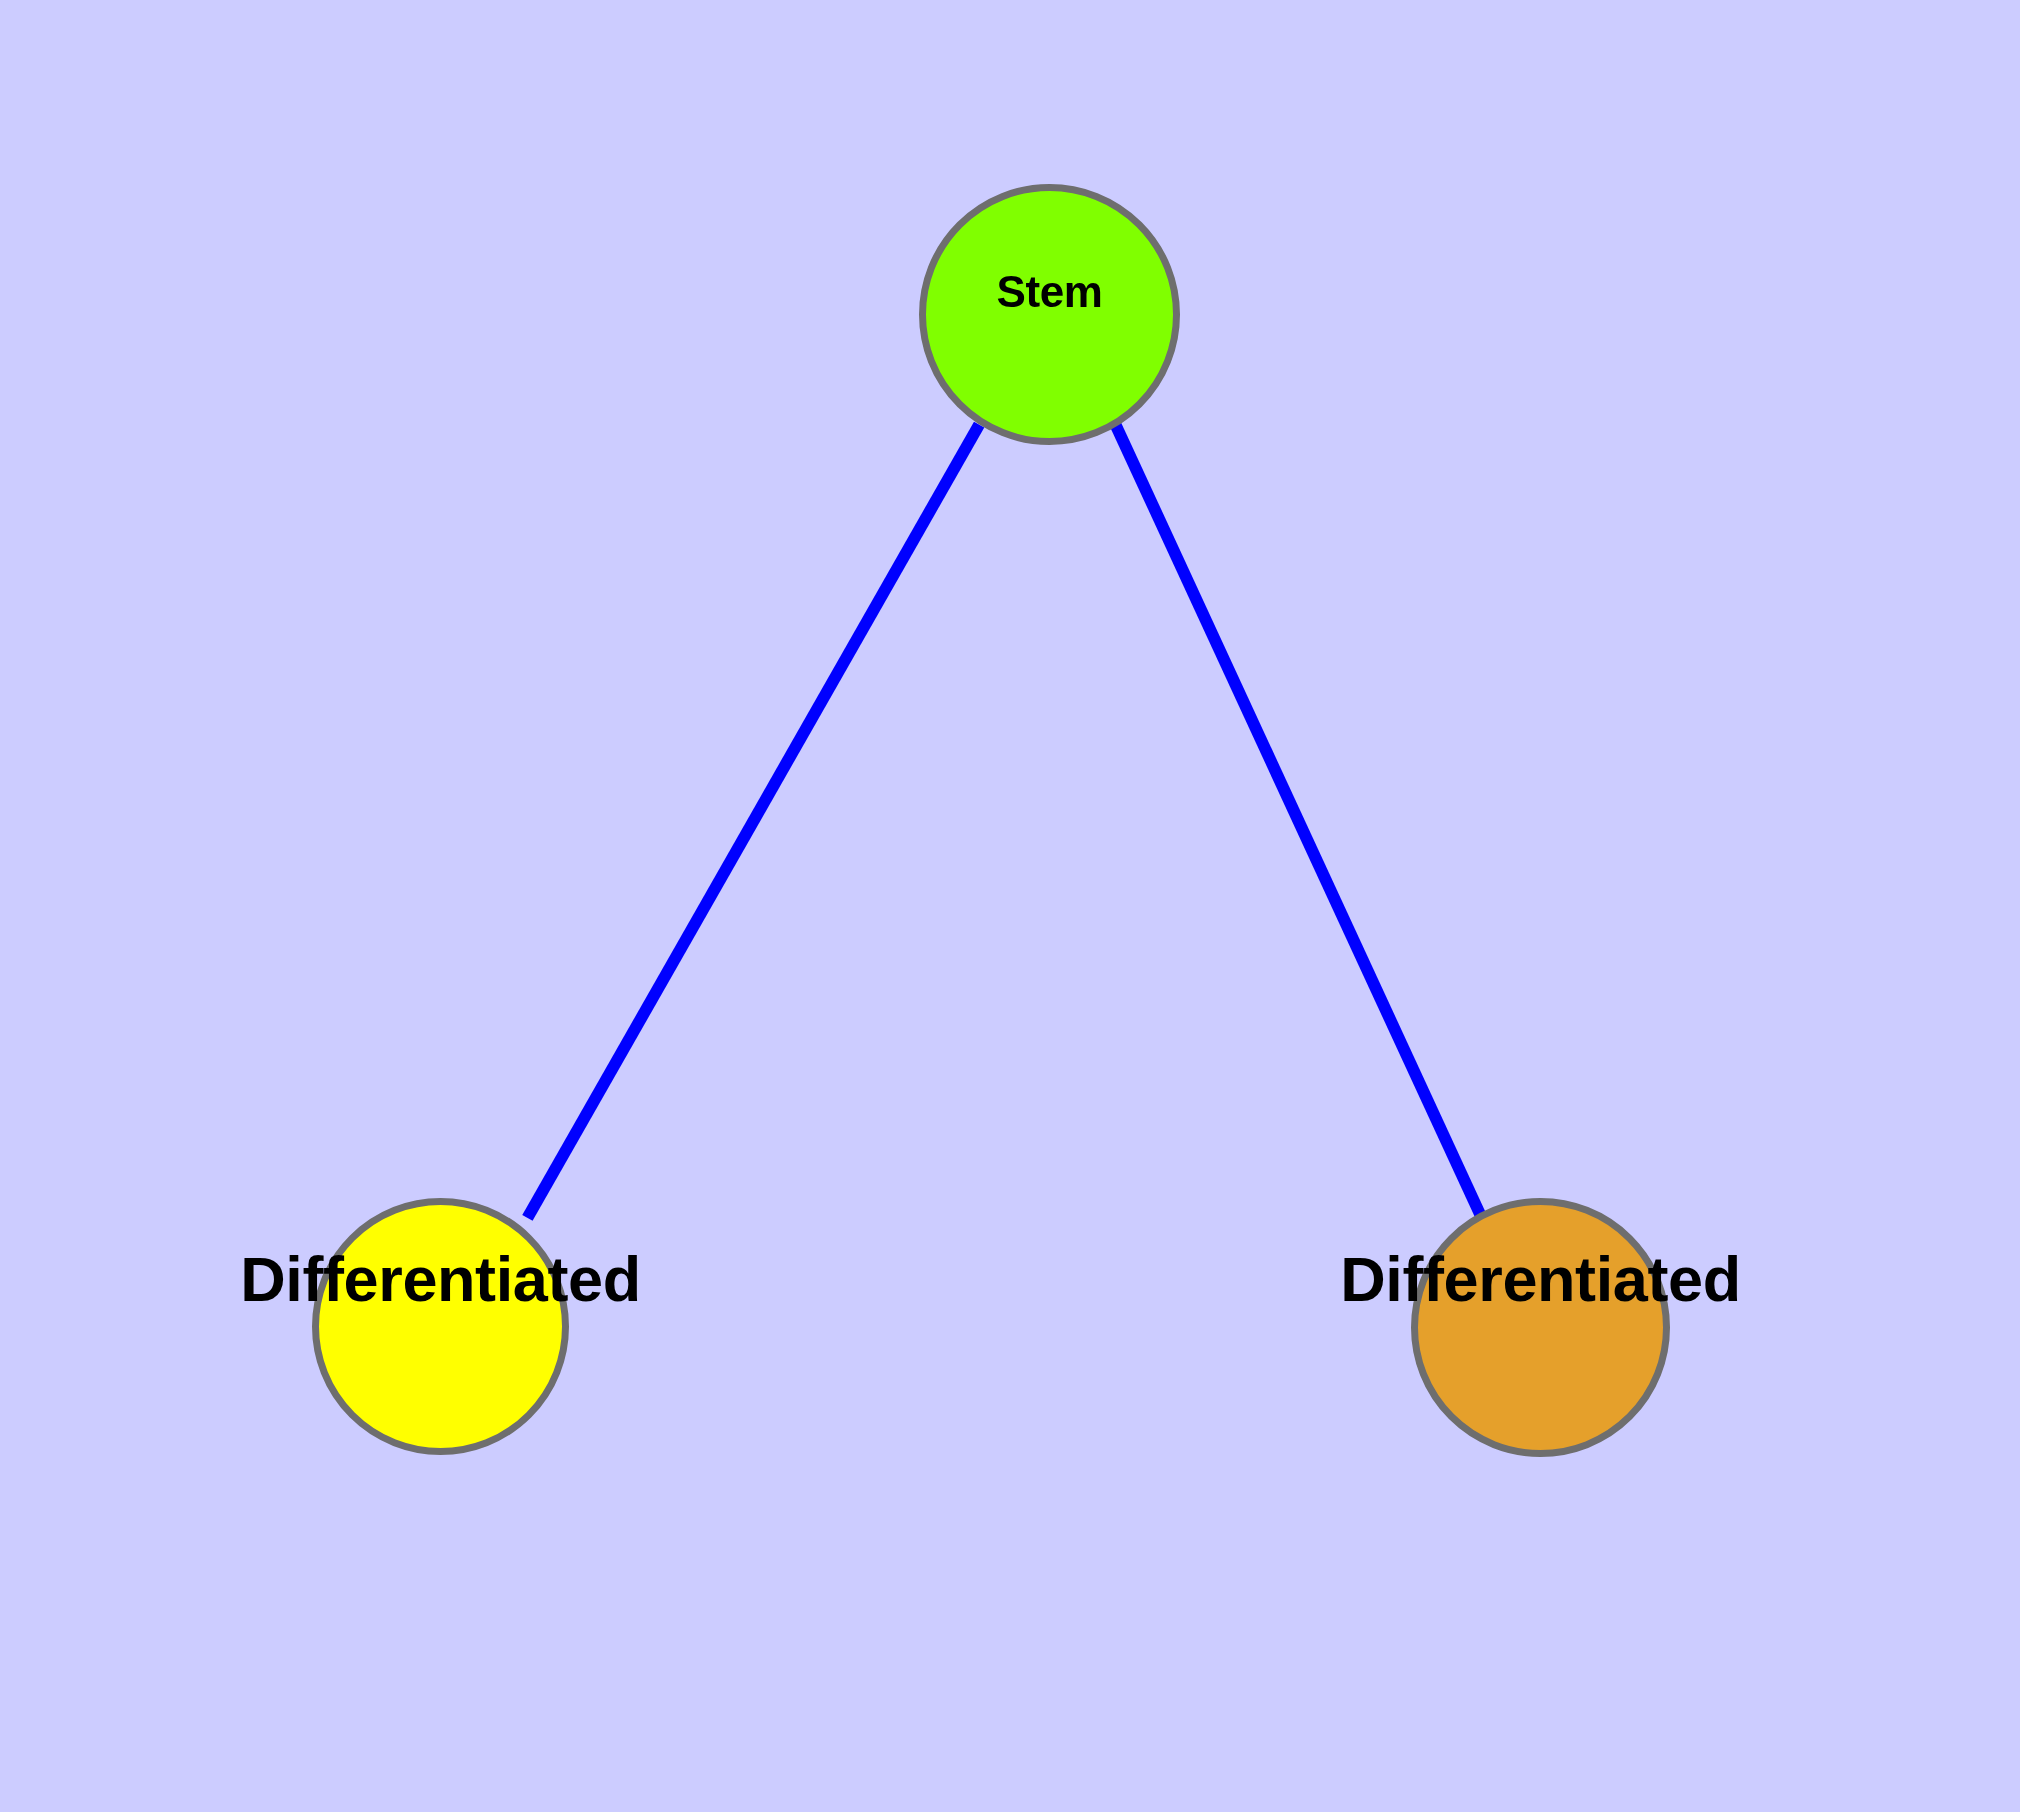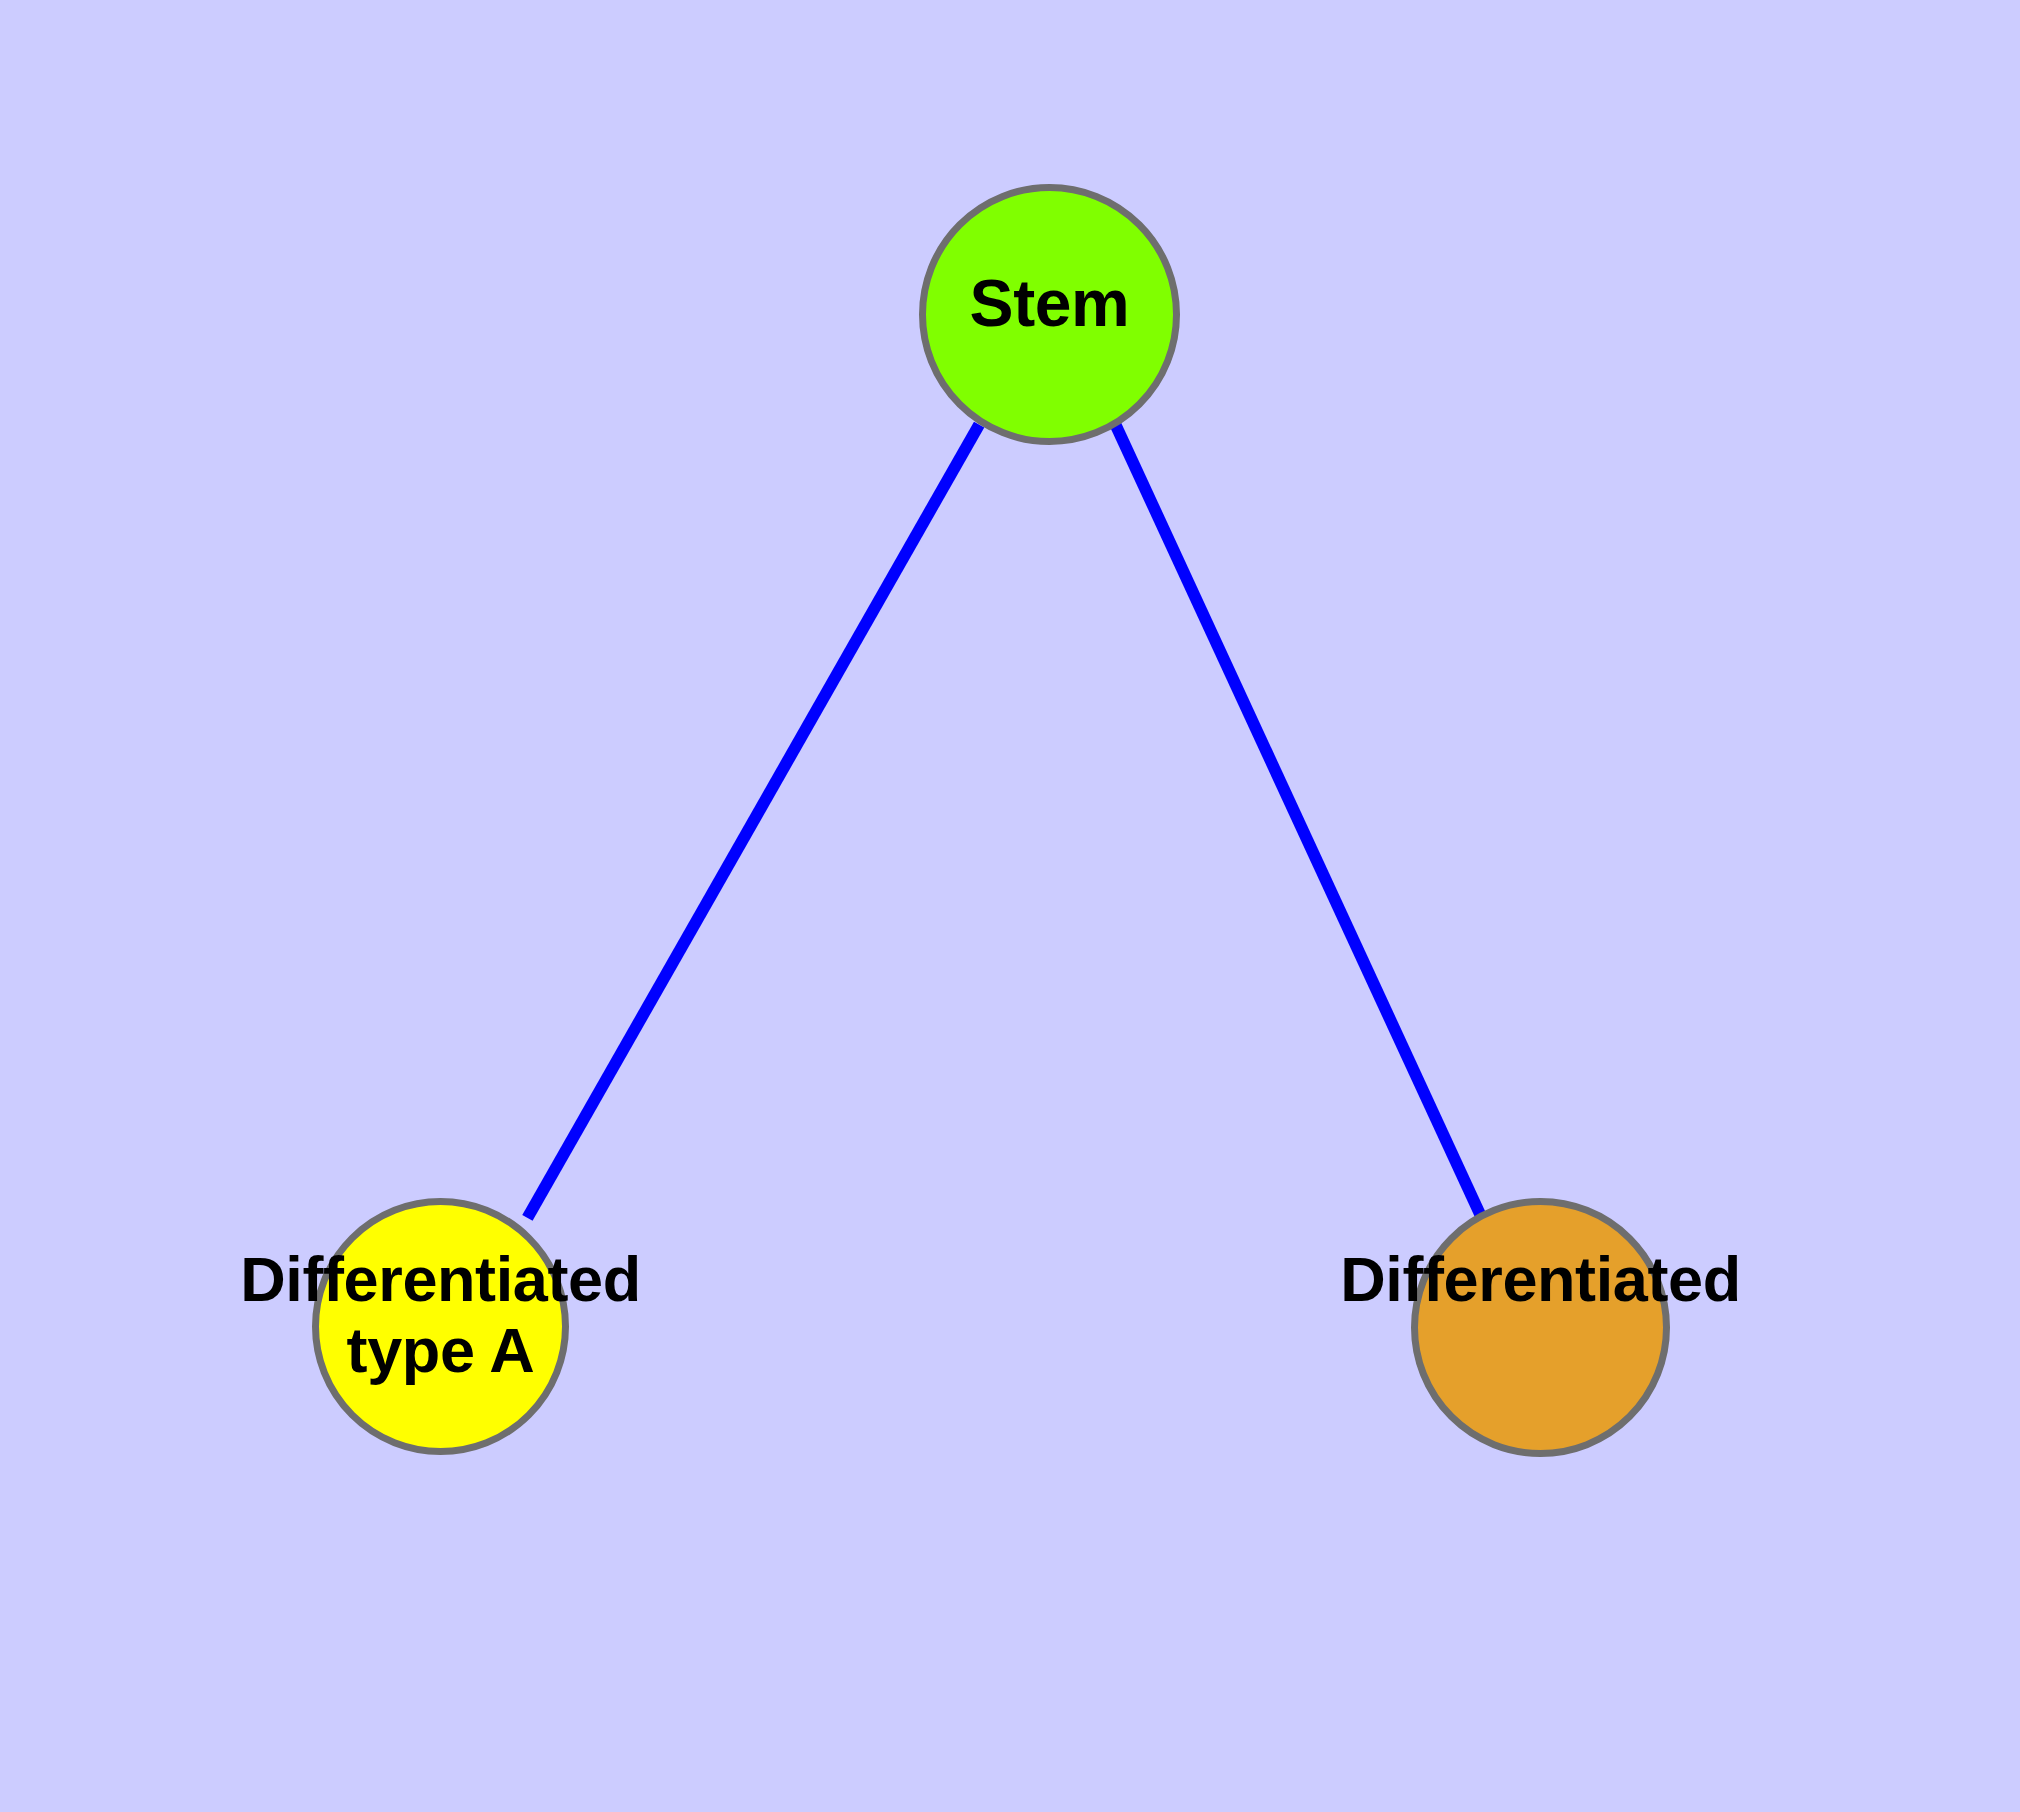--- a/index.html
+++ b/index.html
@@ -63,21 +63,21 @@
     text-align: center;
     white-space: nowrap;
     line-height: 1.12;
     letter-spacing: -0.4px;
     pointer-events: none;
   }
   #label-stem {
     left: 795px;
     top: 267px;
     width: 509px;
-    font-size: 66px;
+    font-size: 44px;
   }
   #label-diff-a {
     left: 186px;
     top: 1244px;
     width: 509px;
     font-size: 63px;
   }
   #label-diff-b {
     left: 1286px;
     top: 1244px;
@@ -101,21 +101,20 @@
   <div class="graph-node" id="node-stem"></div>
   <div class="graph-node" id="node-diff-a"></div>
   <div class="graph-node" id="node-diff-b"></div>
 
   <div class="node-label" id="label-stem">
     <span class="label-line">Stem</span>
   </div>
 
   <div class="node-label" id="label-diff-a">
     <span class="label-line">Differentiated</span>
-    <span class="label-line">type A</span>
   </div>
 
   <div class="node-label" id="label-diff-b">
     <span class="label-line">Differentiated</span>
   </div>
 
 </div>
 
 
 </body></html>

